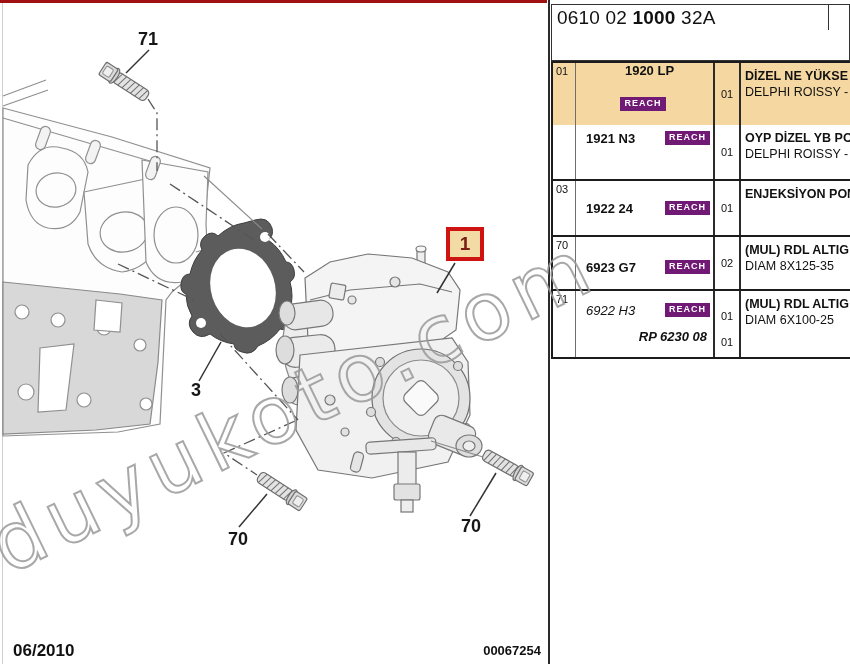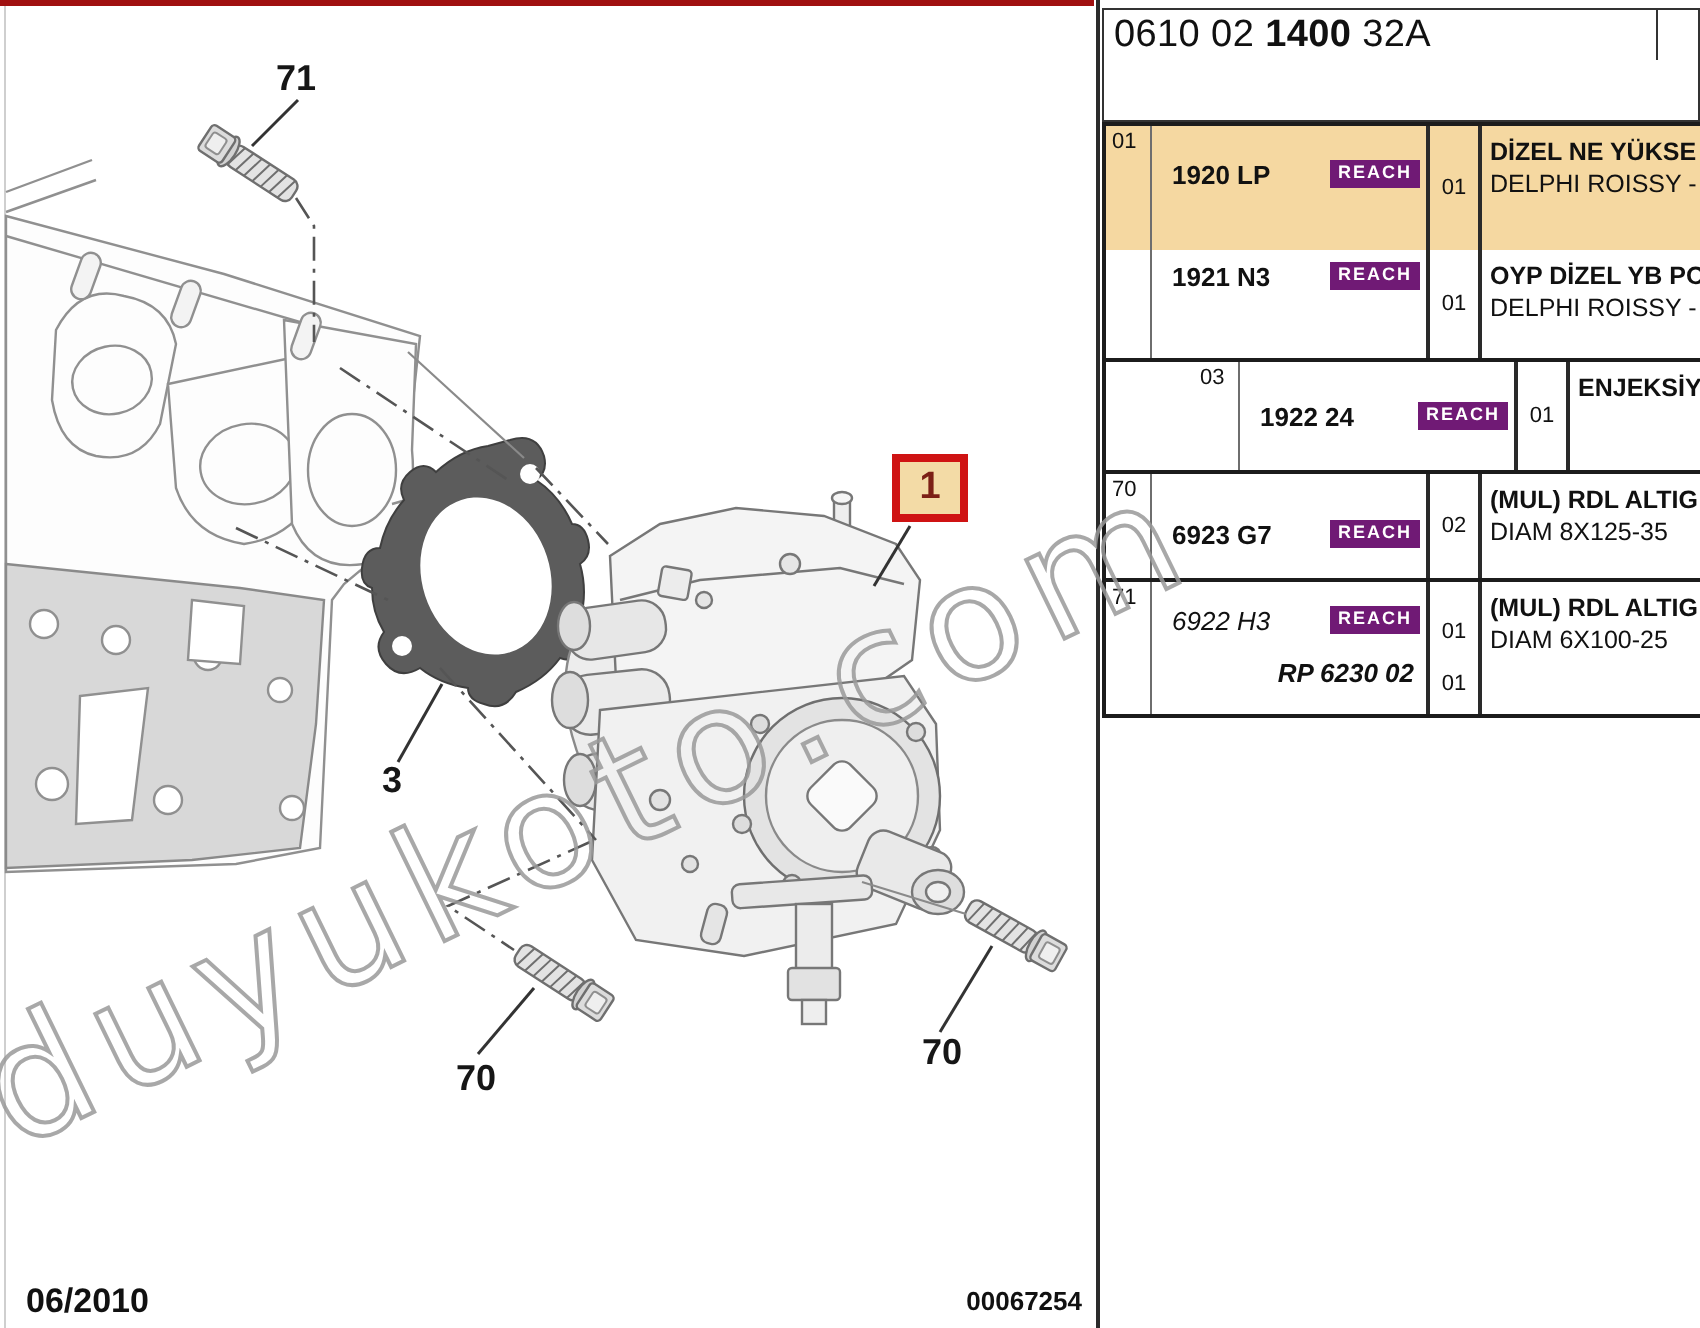--- a/index.html
+++ b/index.html
@@ -190,35 +190,35 @@
     <div class="footer-date">06/2010</div>
     <div class="footer-doc">00067254</div>
   </div>
 
   <div class="vline"></div>
 
   <div class="table-pane">
 
     <div class="code-box">
       <div class="code-text">
-        <span>0610 02 </span><b>1400</b><span> 32A</span>
+        <span>0610 02 </span><b>1000</b><span> 32A</span>
       </div>
       <div class="code-div"></div>
     </div>
     <div class="empty-box"></div>
 
     <div class="parts-table">
 
       <div class="pgroup" style="height:116px;">
         <div class="sel-strip"></div>
         <div class="col col-ref" style="height:116px;">
           <span>01</span>
         </div>
         <div class="col col-parts">
-          <div class="prow" style="height:48px;">
+          <div class="prow" style="height:48px;flex-direction:column;">
             <span class="pnum">1920 LP</span>
             <span class="reach">REACH</span>
           </div>
           <div class="prow" style="height:54px;">
             <span class="pnum">1921 N3</span>
             <span class="reach">REACH</span>
           </div>
         </div>
         <div class="col col-qty">
           <div class="qrow" style="height:62px;">
@@ -234,21 +234,21 @@
             <div class="d2">DELPHI ROISSY -</div>
           </div>
           <div class="drow" style="height:49px;">
             <div class="d1">OYP DİZEL YB PO</div>
             <div class="d2">DELPHI ROISSY -</div>
           </div>
         </div>
       </div>
 
       <div class="pgroup" style="height:54px;">
-        <div class="col col-ref" style="height:54px;margin-left:44px;">
+        <div class="col col-ref" style="height:54px;">
           <span>03</span>
         </div>
         <div class="col col-parts">
           <div class="prow" style="height:54px;">
             <span class="pnum">1922 24</span>
             <span class="reach">REACH</span>
           </div>
         </div>
         <div class="col col-qty">
           <div class="qrow" style="height:54px;">
@@ -288,21 +288,21 @@
 
       <div class="pgroup" style="height:66px;">
         <div class="col col-ref" style="height:66px;">
           <span>71</span>
         </div>
         <div class="col col-parts">
           <div class="prow" style="height:38px;">
             <span class="pnum it">6922 H3</span>
             <span class="reach">REACH</span>
           </div>
-          <div class="rp-line" style="height:24px;">RP 6230 02</div>
+          <div class="rp-line" style="height:24px;">RP 6230 08</div>
         </div>
         <div class="col col-qty">
           <div class="qrow" style="height:30px;padding-top:10px;">
               <span>01</span>
             </div>
           <div class="qrow" style="height:22px;">
               <span>01</span>
             </div>
         </div>
         <div class="col col-desc">

